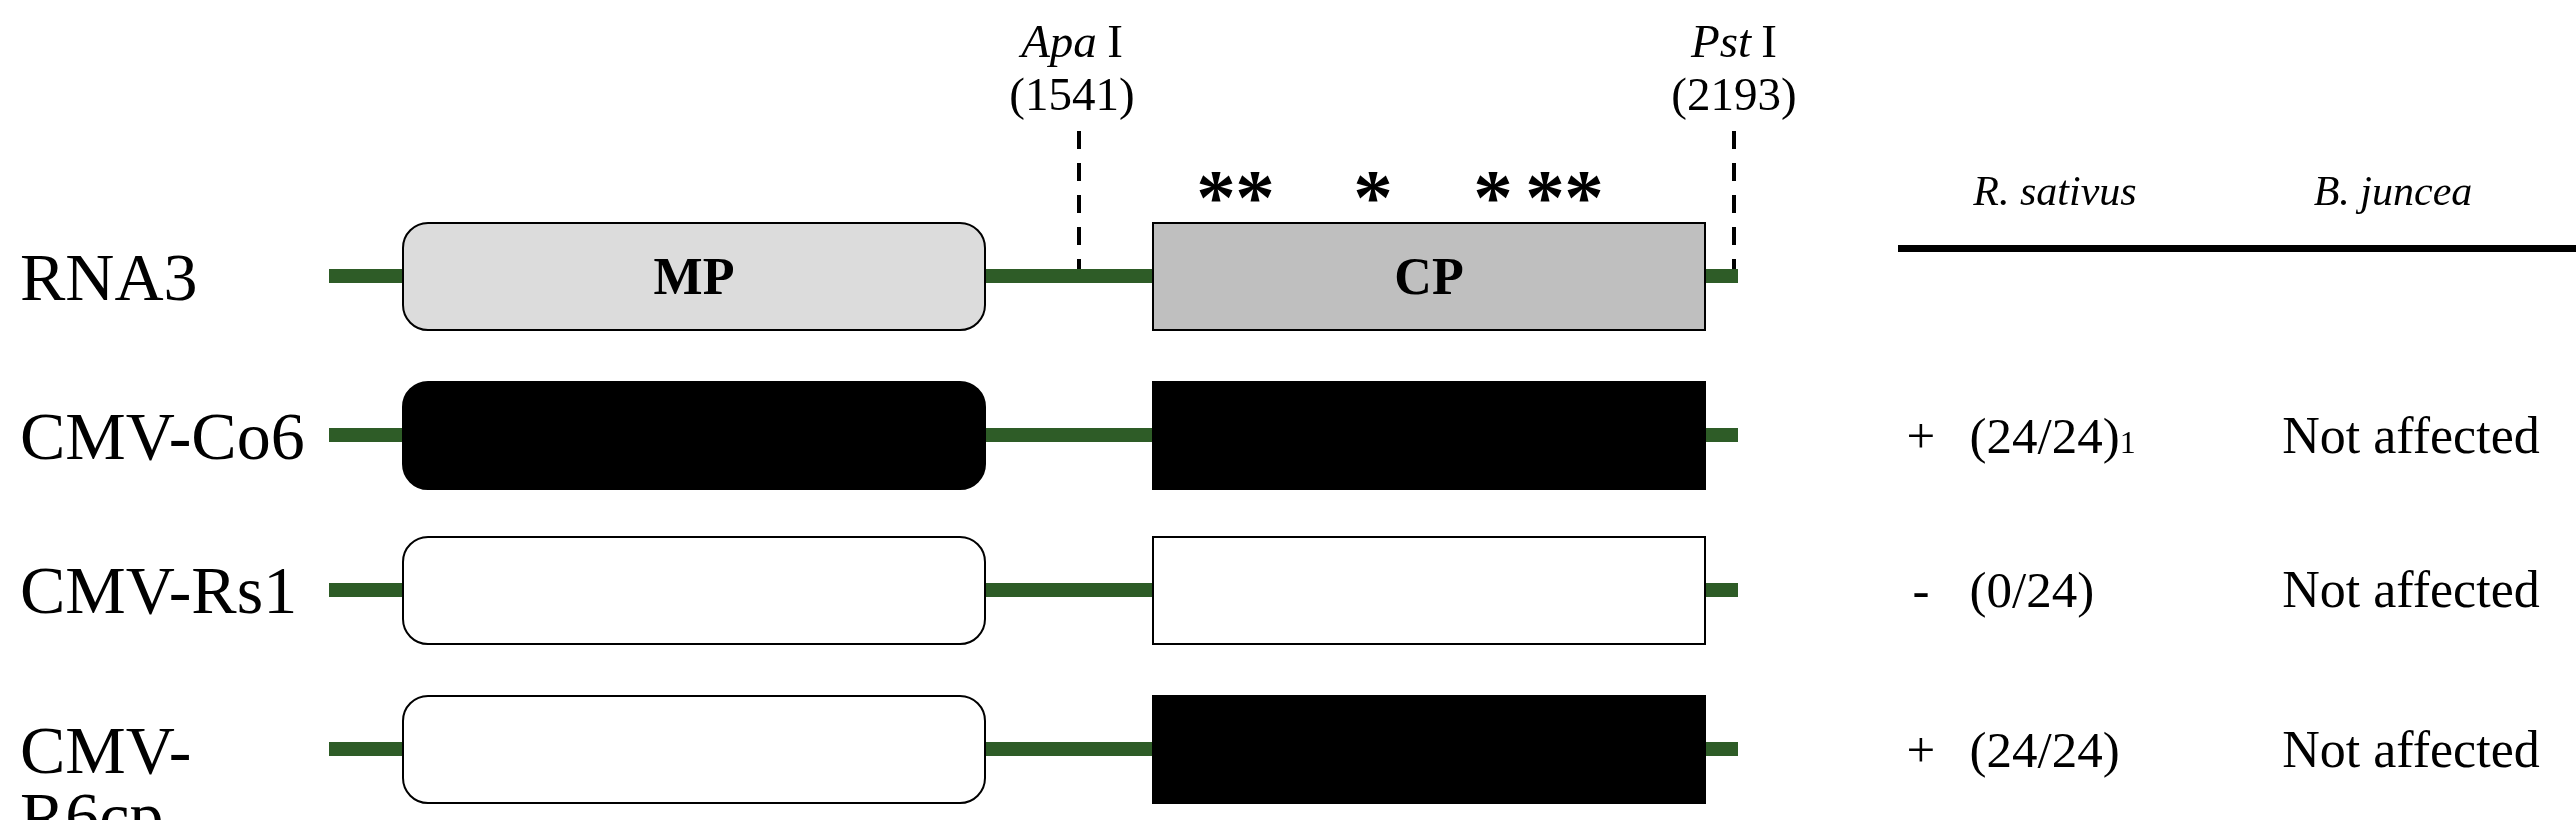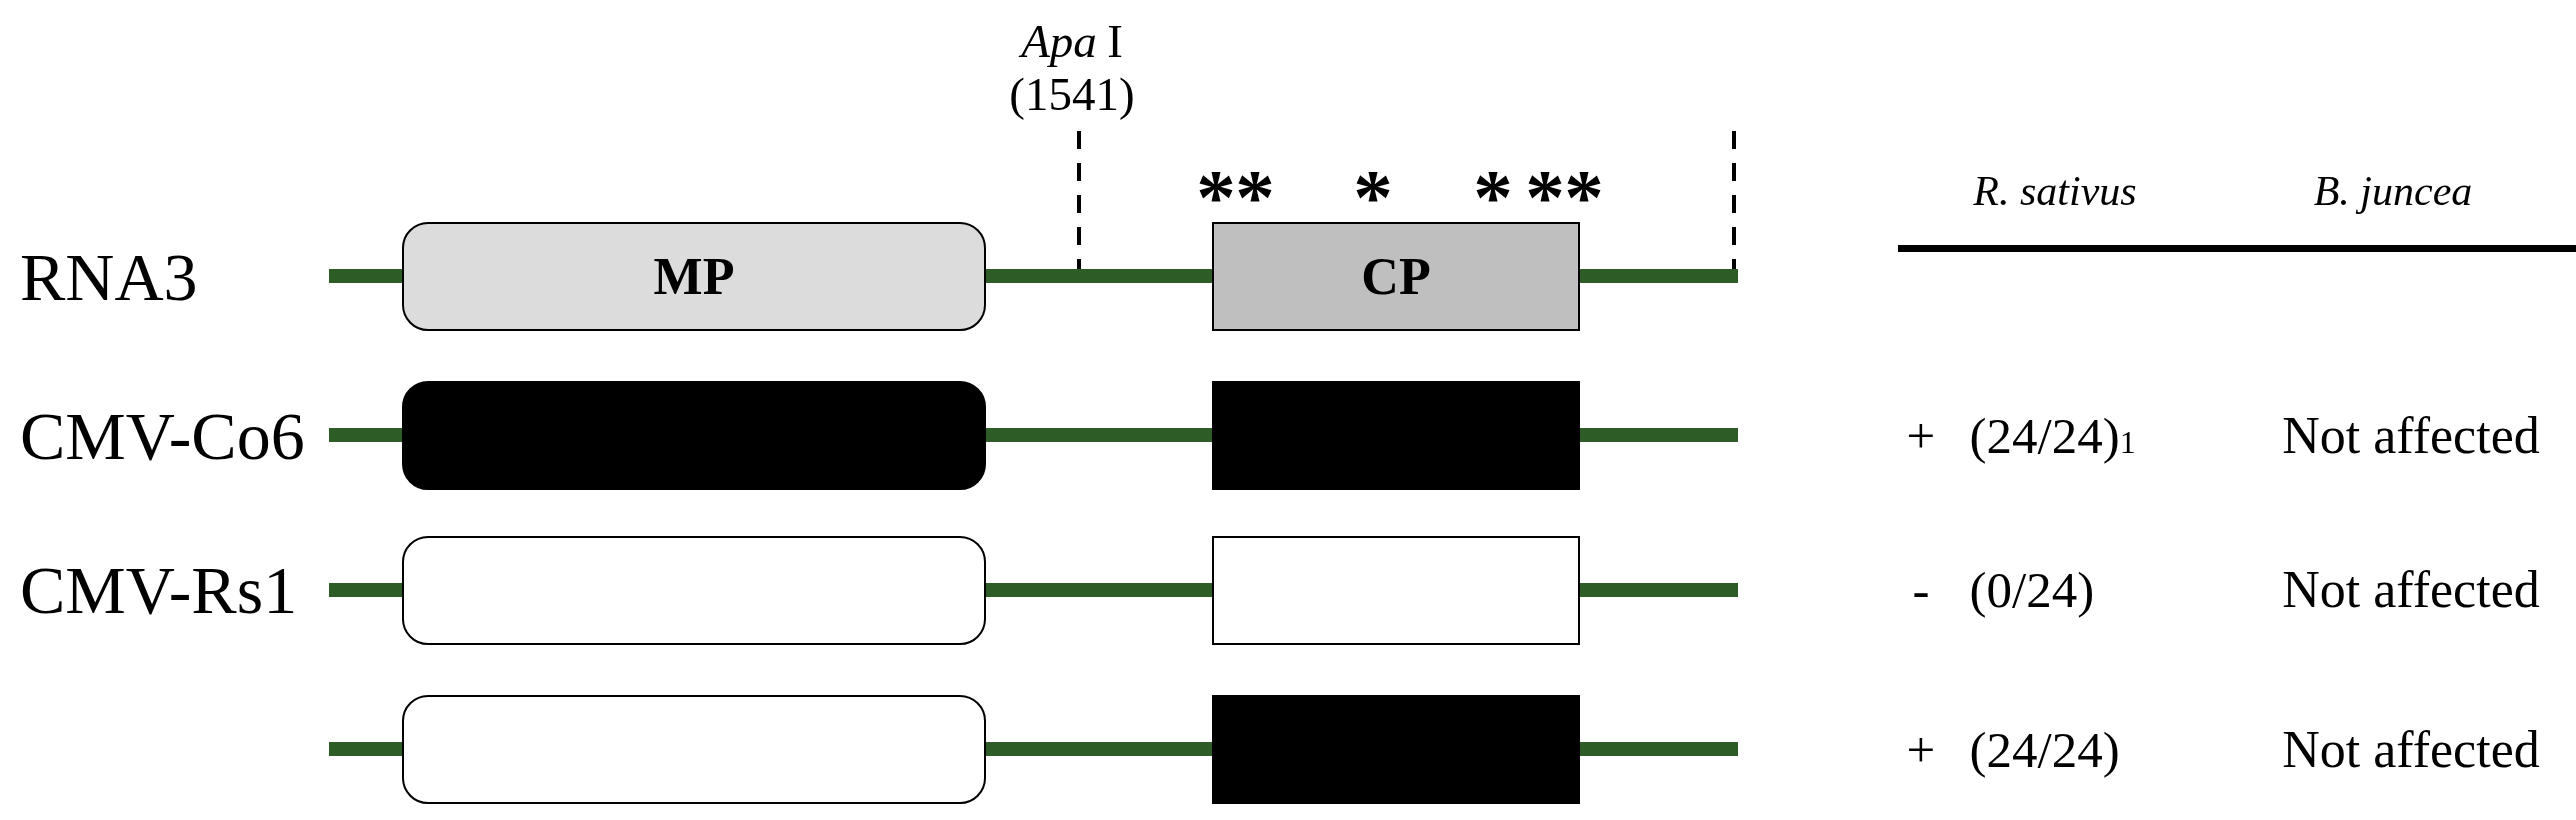--- a/index.html
+++ b/index.html
@@ -6,21 +6,21 @@
   body{width:2576px;height:821px;position:relative;overflow:hidden;
        font-family:"Liberation Serif","DejaVu Serif",serif;color:#000;}
   .abs{position:absolute;}
 
   
   .row-label{width:290px;text-align:left;font-size:68px;line-height:66px;height:66px;}
   .backbone{left:309px;width:1409px;height:14px;background:#2e5c27;z-index:1;}
   .gene-box{height:109px;border:2.8px solid #000;box-sizing:border-box;z-index:2;
             display:flex;align-items:center;justify-content:center;}
   .gene-box.mp{left:382px;width:584px;border-radius:26px;}
-  .gene-box.cp{left:1192px;width:368px;font-family:Liberation Serif, serif;}
+  .gene-box.cp{left:1132px;width:554px;font-family:Liberation Serif, serif;}
   .gene-box[data-fill="lightgray"]{background:#dcdcdc;}
   .gene-box[data-fill="gray"]{background:#bfbfbf;}
   .gene-box[data-fill="black"]{background:#000000;}
   .gene-box[data-fill="white"]{background:#ffffff;}
   .gene-text{font-weight:bold;font-size:52px;}
 
   
   .site-label{top:15px;transform:translateX(-50%);text-align:center;font-size:47px;line-height:53px;white-space:nowrap;}
   .rs-name{font-style:italic;}
   .rs-roman{margin-left:0.22em;}
@@ -43,20 +43,24 @@
 <body>
 
 <div class="abs" style="left:0;top:0;width:2576px;height:821px;margin-left:20px;">
 
   <div class="abs site-label" style="left:1052px;">
     <div><span class="rs-name">Apa</span><span class="rs-roman">I</span></div>
     <div>(1541)</div>
   </div>
   <div class="abs dash-v" style="left:1057px;height:152px;"></div>
 
+  <div class="abs site-label" style="left:1714px;">
+    <div><span class="rs-name">Pst</span><span class="rs-roman">I</span></div>
+    <div>(2193)</div>
+  </div>
   <div class="abs dash-v" style="left:1712px;height:155px;"></div>
 
   <span class="abs ast" style="left:1196px;">*</span>
   <span class="abs ast" style="left:1235px;">*</span>
   <span class="abs ast" style="left:1353px;">*</span>
   <span class="abs ast" style="left:1473px;">*</span>
   <span class="abs ast" style="left:1525px;">*</span>
   <span class="abs ast" style="left:1564px;">*</span>
 
   <div class="abs row-label" style="left:0;top:244px;">RNA3</div>
@@ -71,20 +75,21 @@
   <div class="abs row-label" style="left:0;top:403px;">CMV-Co6</div>
   <div class="abs backbone" style="top:428px;"></div>
   <div class="abs gene-box mp" style="top:381px;" data-fill="black"></div>
   <div class="abs gene-box cp" style="top:381px;" data-fill="black"></div>
 
   <div class="abs row-label" style="left:0;top:557px;">CMV-Rs1</div>
   <div class="abs backbone" style="top:583px;"></div>
   <div class="abs gene-box mp" style="top:536px;" data-fill="white"></div>
   <div class="abs gene-box cp" style="top:536px;" data-fill="white"></div>
 
+  <div class="abs row-label" style="left:0;top:717px;">CMV-R6cp</div>
   <div class="abs backbone" style="top:742px;"></div>
   <div class="abs gene-box mp" style="top:695px;" data-fill="white"></div>
   <div class="abs gene-box cp" style="top:695px;" data-fill="black"></div>
 
   <div class="abs th" style="left:2035px;">R. sativus</div>
   <div class="abs th" style="left:2373px;font-style:italic;">B. juncea</div>
   <div class="abs rule"></div>
 
   <div class="abs val-rs" style="top:403px;">
     <span class="sign">+</span>

